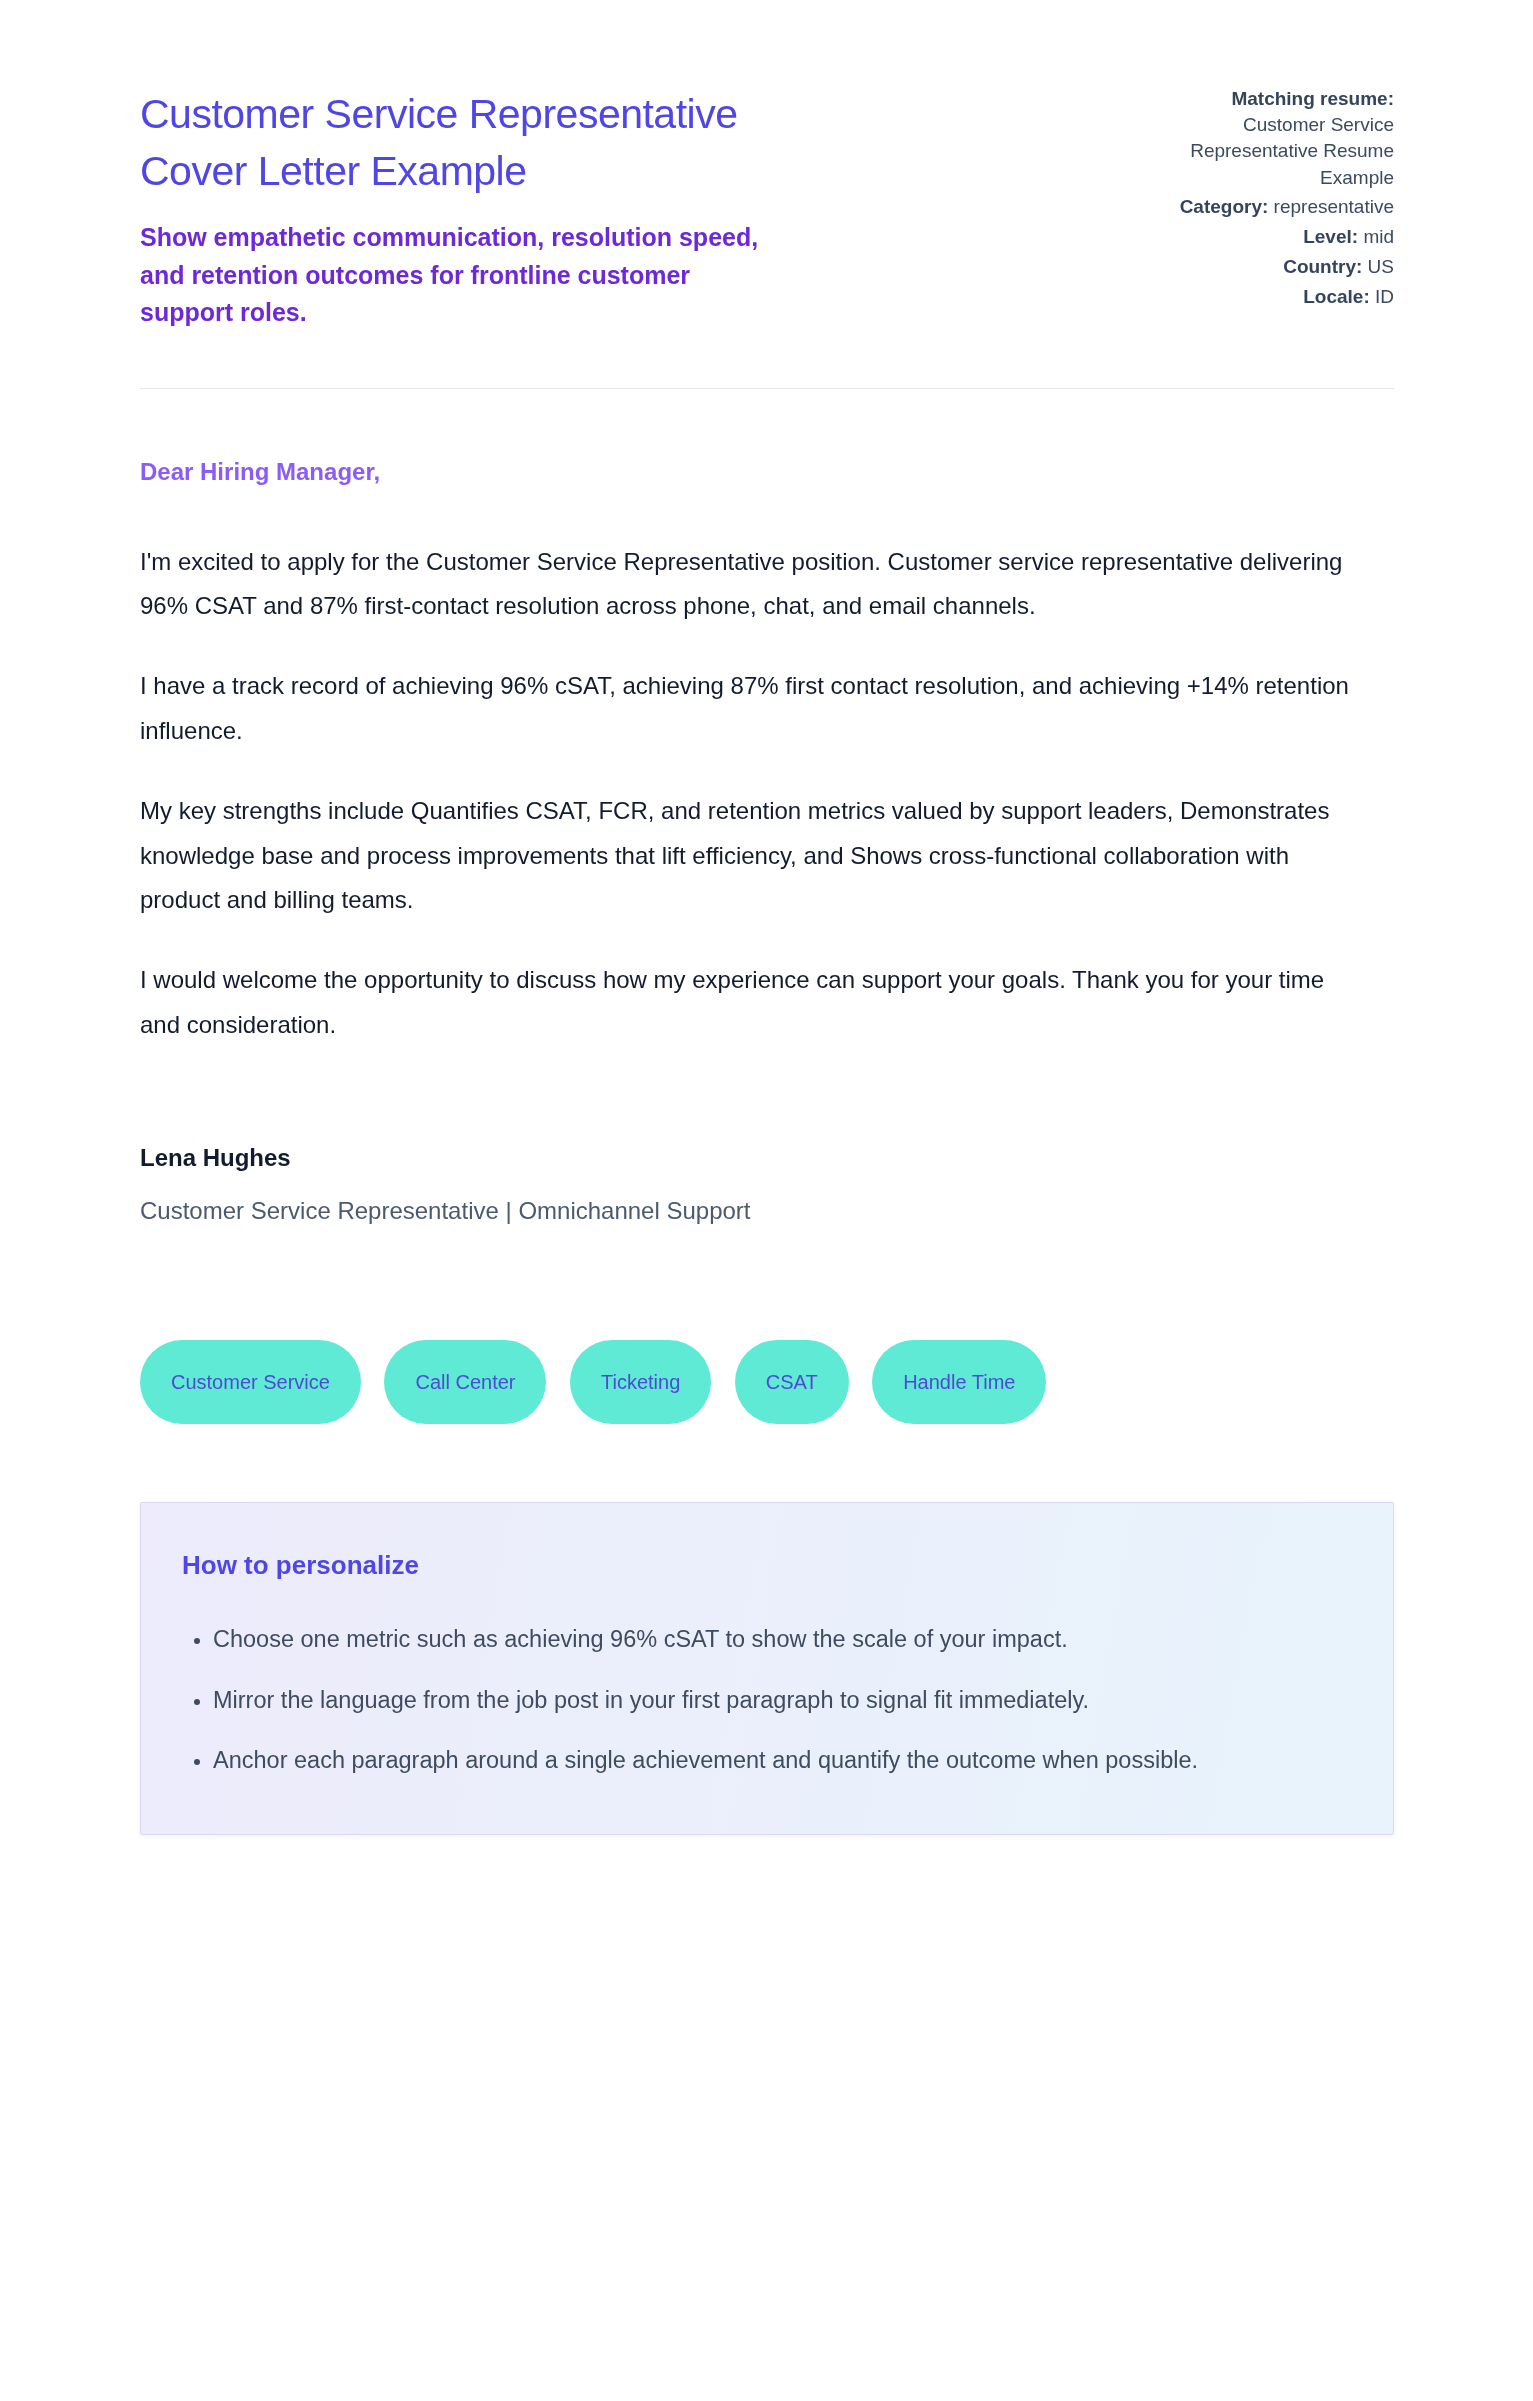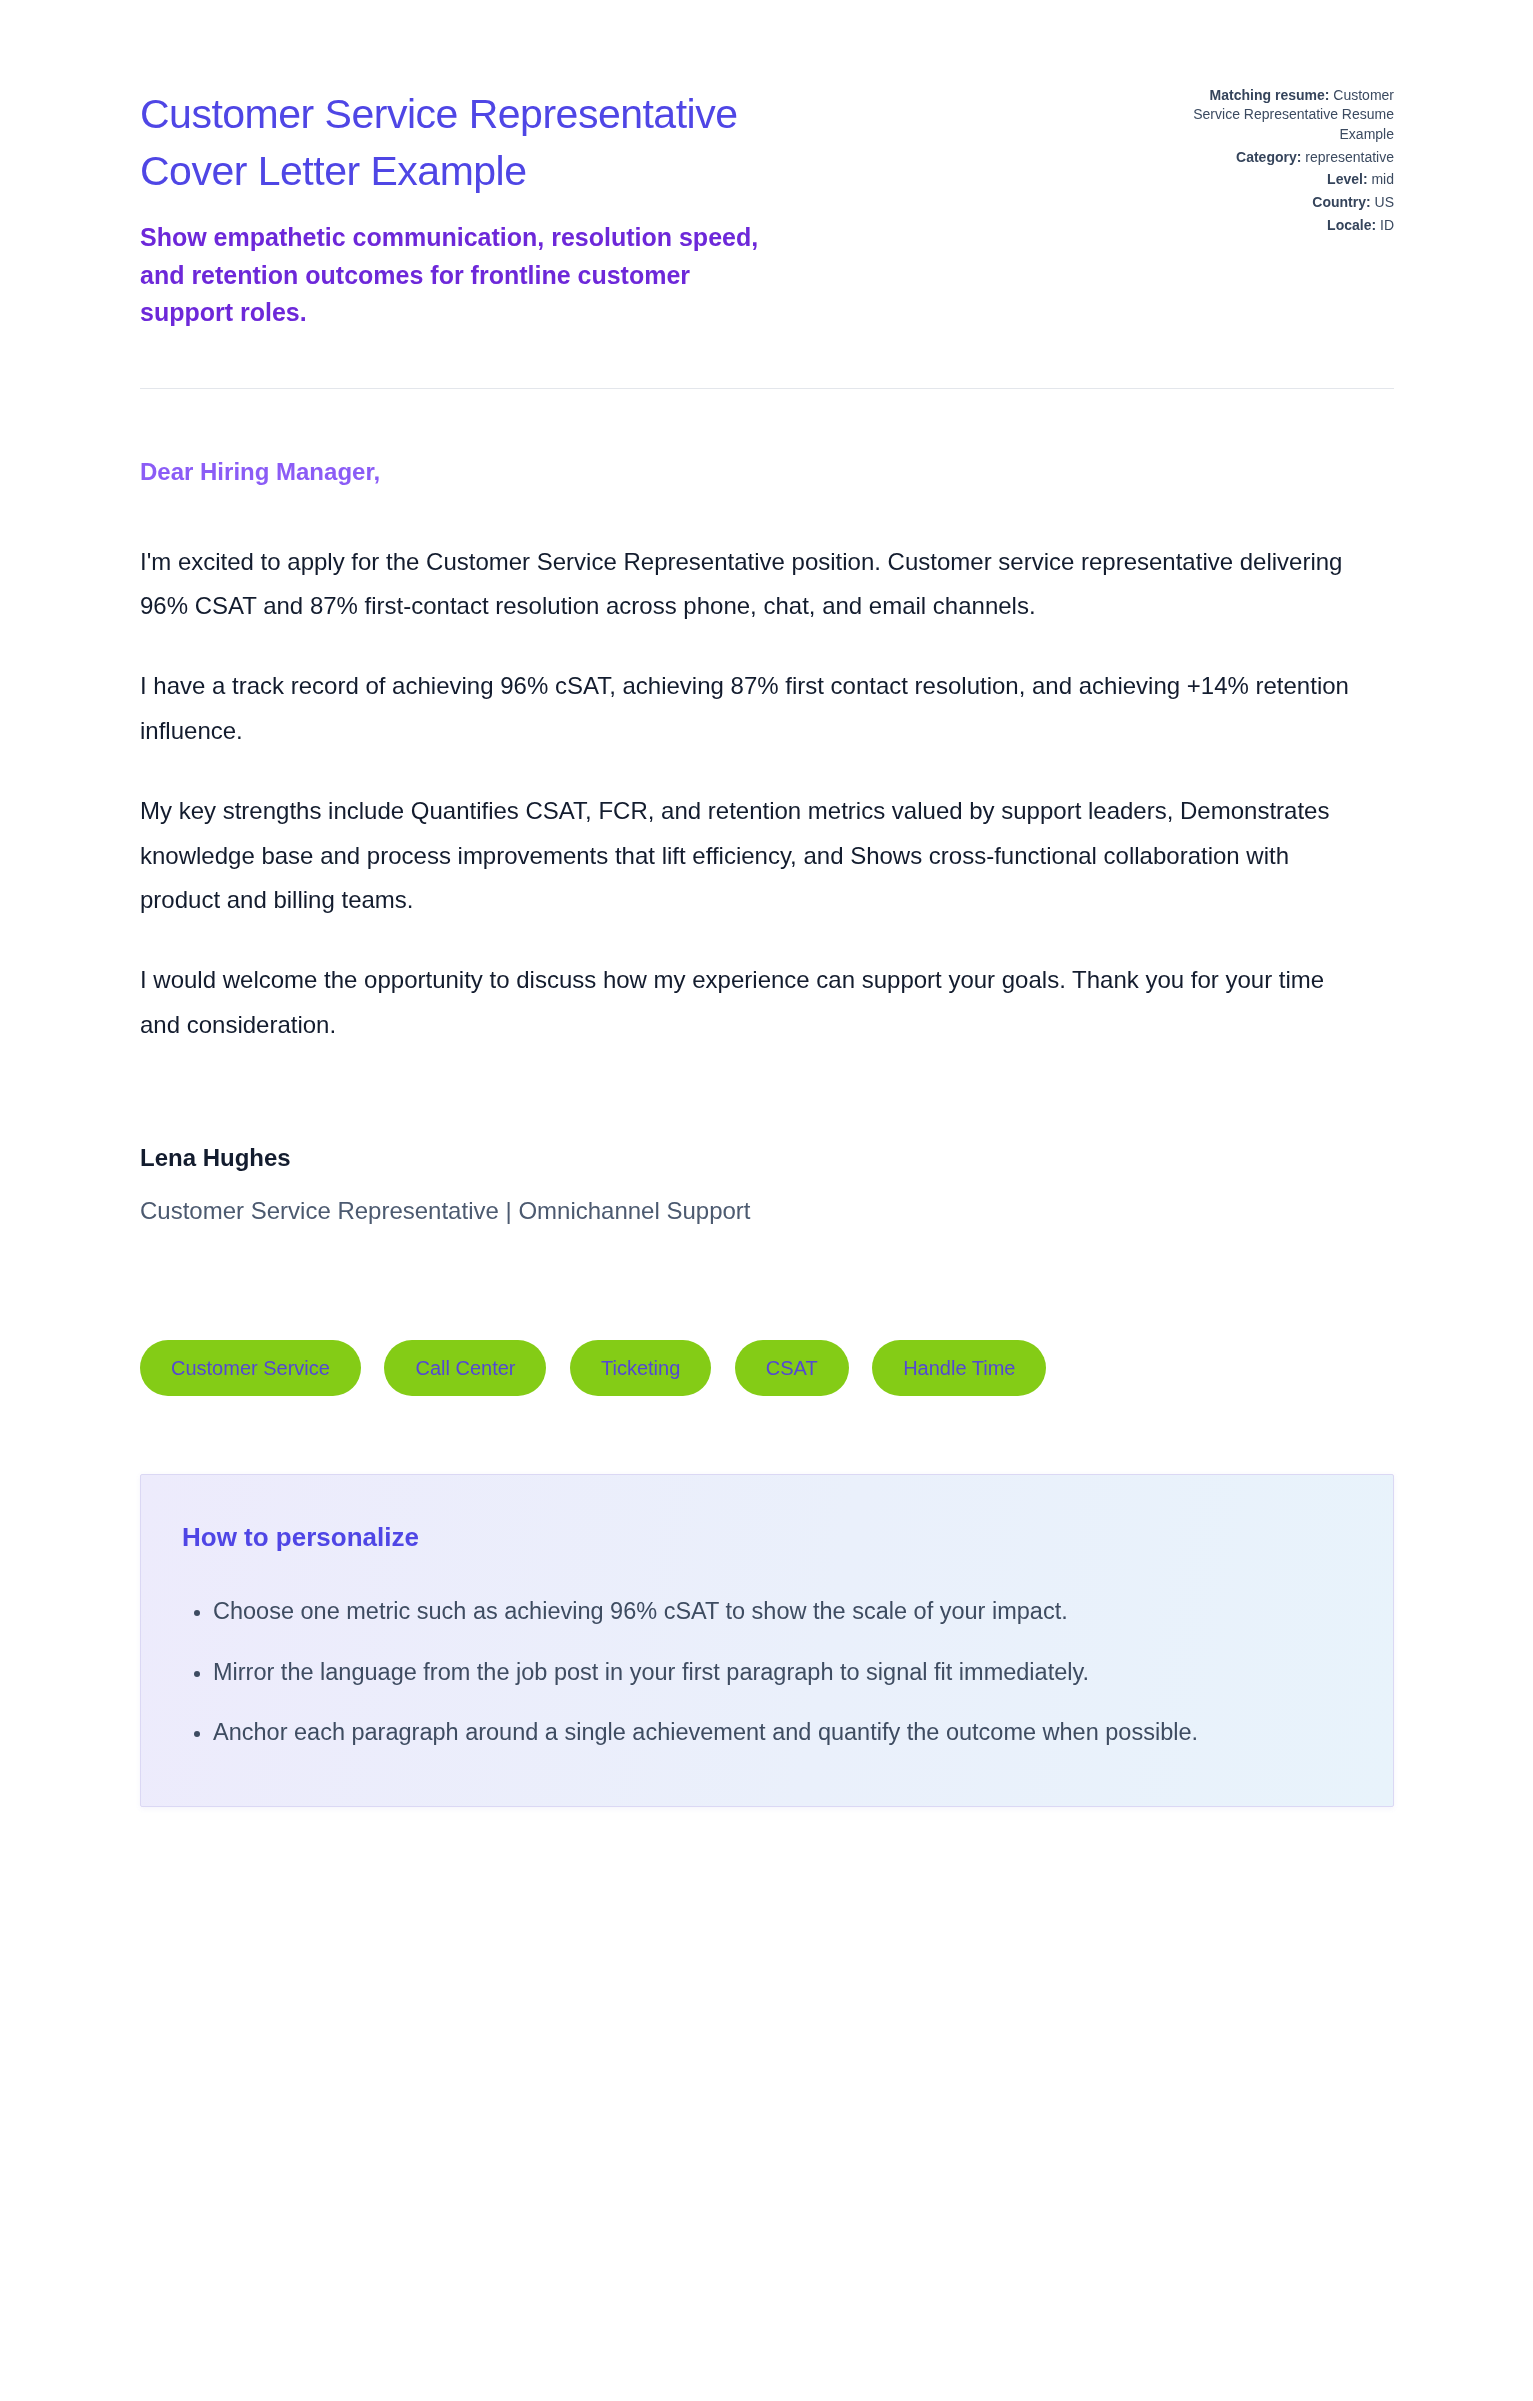--- a/index.html
+++ b/index.html
@@ -35,21 +35,21 @@
     color: #6d28d9;
     font-size: 25px;
     line-height: 1.5;
     font-weight: 700;
     max-width: 631px;
   }
   .meta {
     width: 226px;
     text-align: right;
     color: #3b4a60;
-    font-size: 14px;
+    font-size: 19px;
     line-height: 1.38;
     flex: none;
   }
   .meta-row { margin-bottom: 3.6px; }
   .meta-label { font-weight: 700; color: #35445b; }
 
   .divider {
     border: none;
     border-top: 1.8px solid #e3e6eb;
     margin-top: 56px;
@@ -83,25 +83,25 @@
   }
 
   
   .tags {
     margin-top: 115px;
     display: flex;
     flex-wrap: wrap;
     gap: 23.5px;
   }
   .tag {
-    background: #84cc16;
+    background: #5eead4;
     color: #5348d4;
     font-size: 20px;
     line-height: 1;
-    padding: 18px 31px;
+    padding: 32px 31px;
     border-radius: 9020px;
     white-space: nowrap;
   }
 
   
   .personalize {
     margin-top: 78px;
     border-radius: 2px;
     border: 0.9px solid #dbd8f4;
     background: linear-gradient(100deg, #edebfc 0%, #eaf0fb 55%, #e8f3fb 100%);

